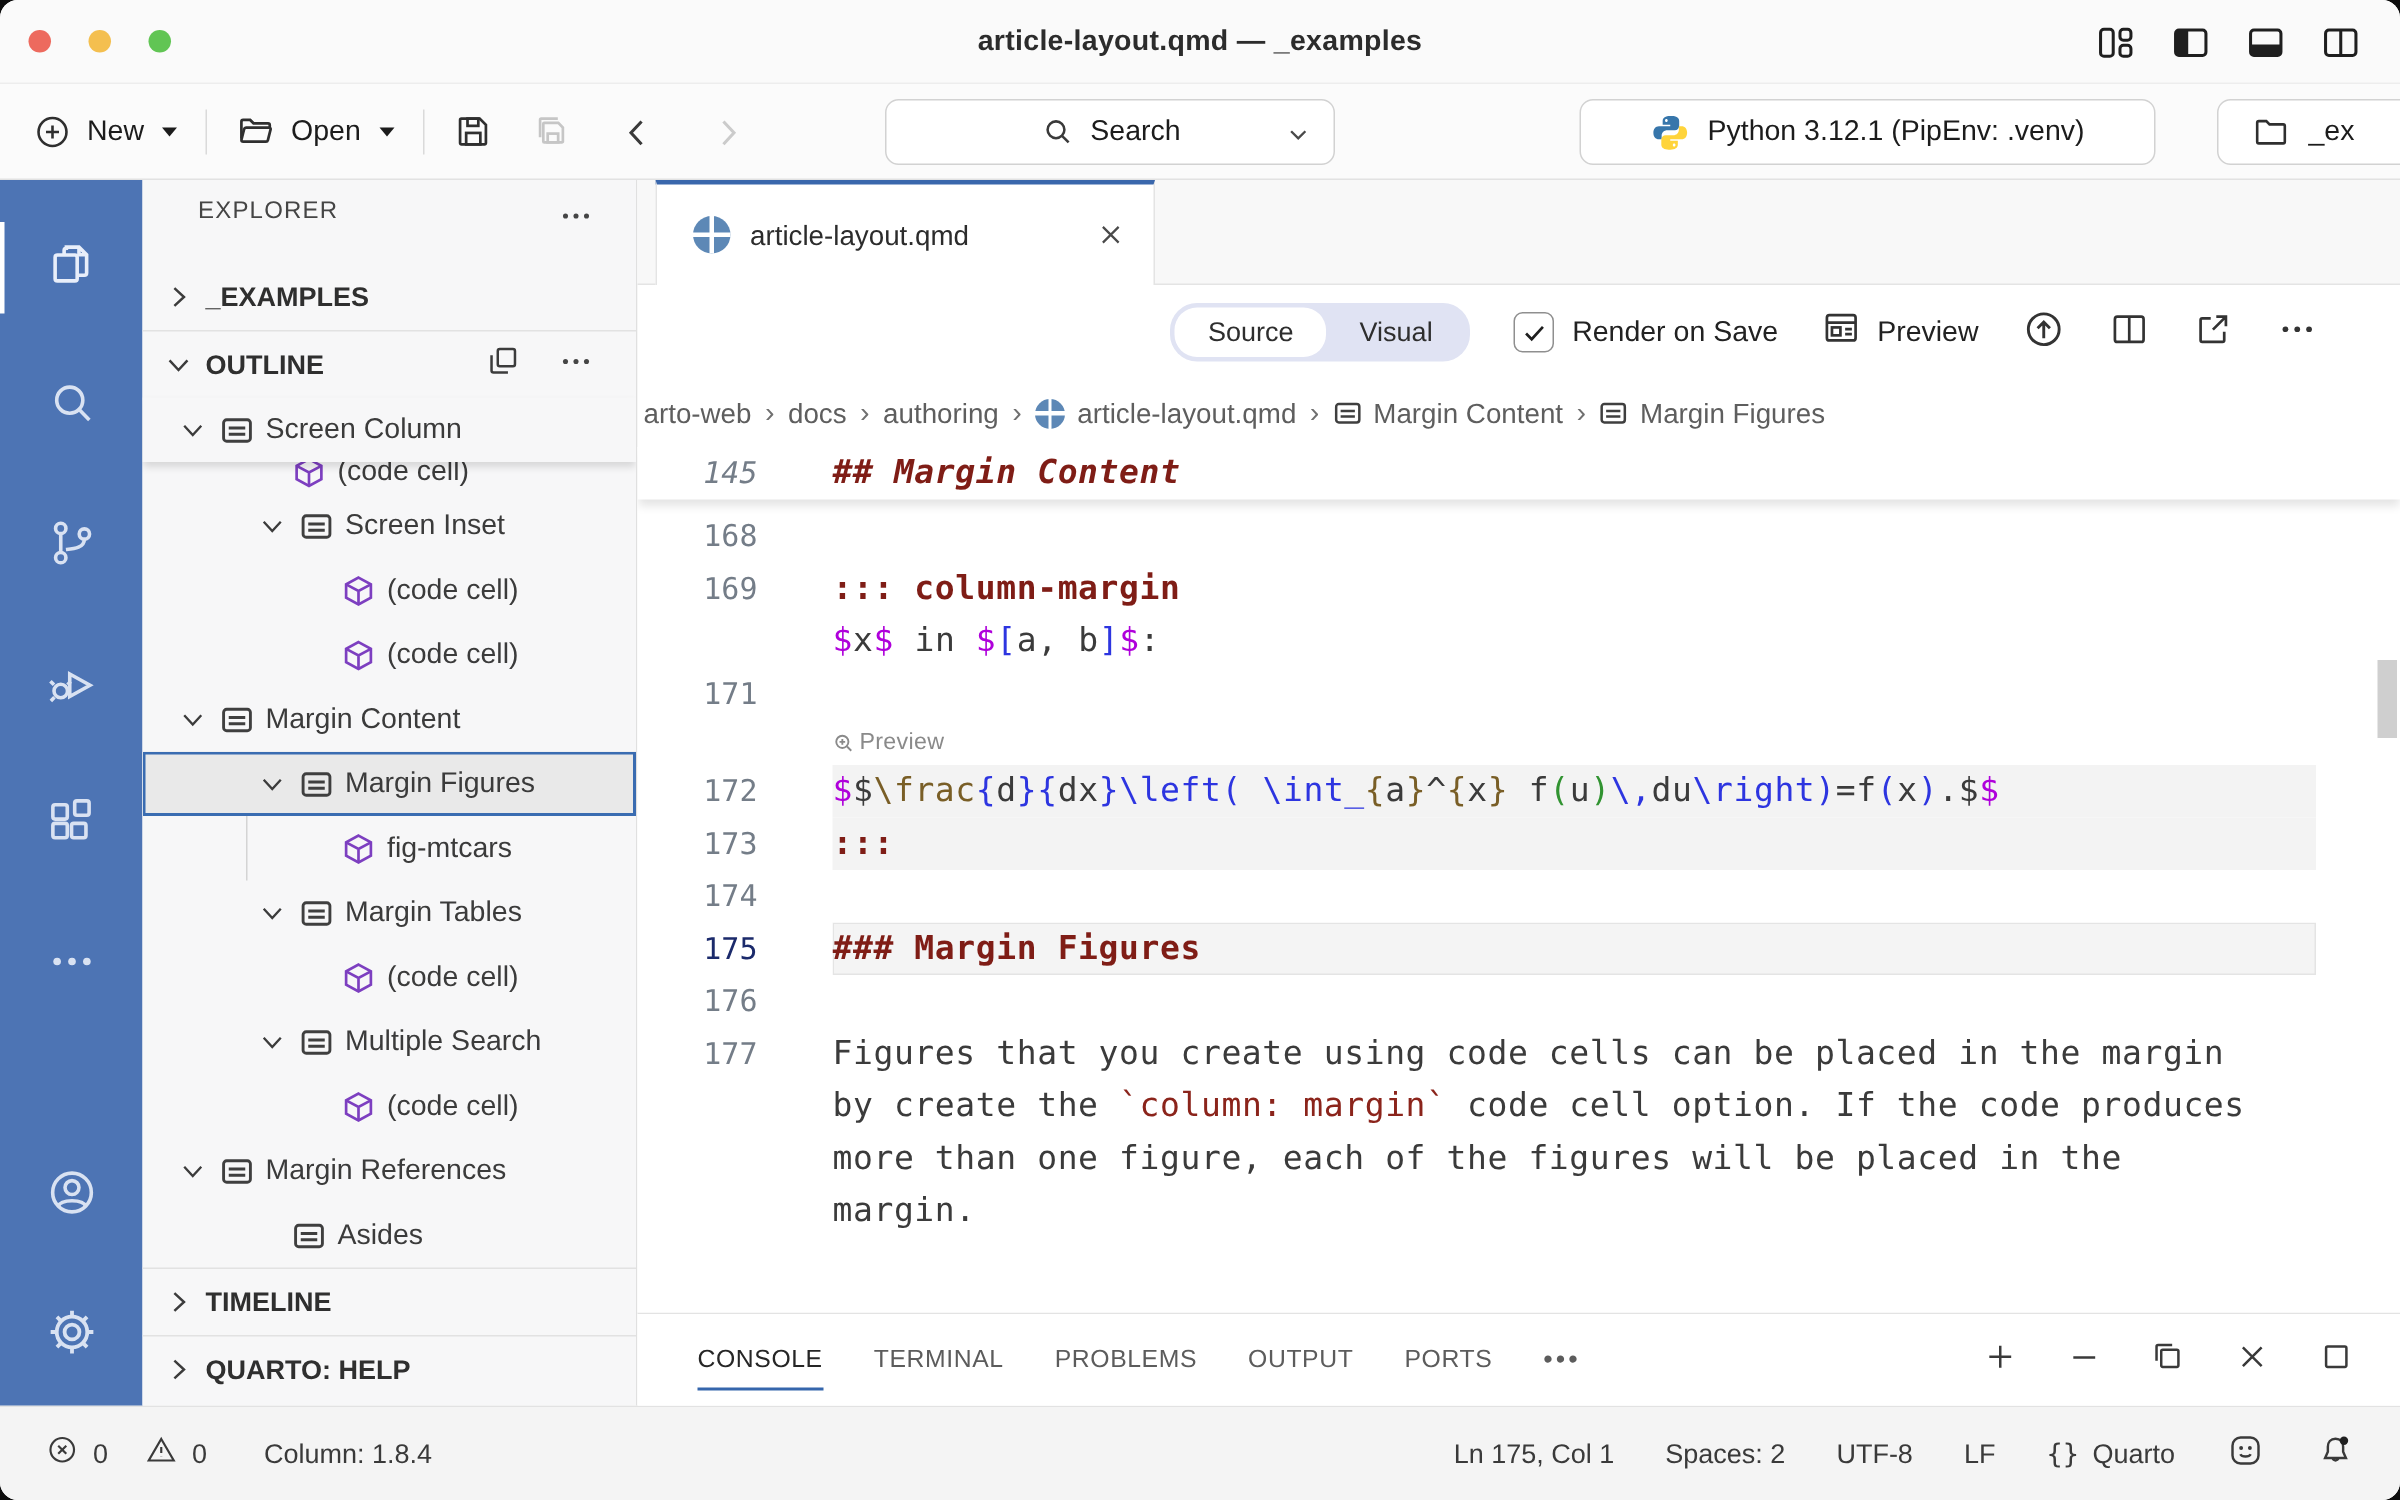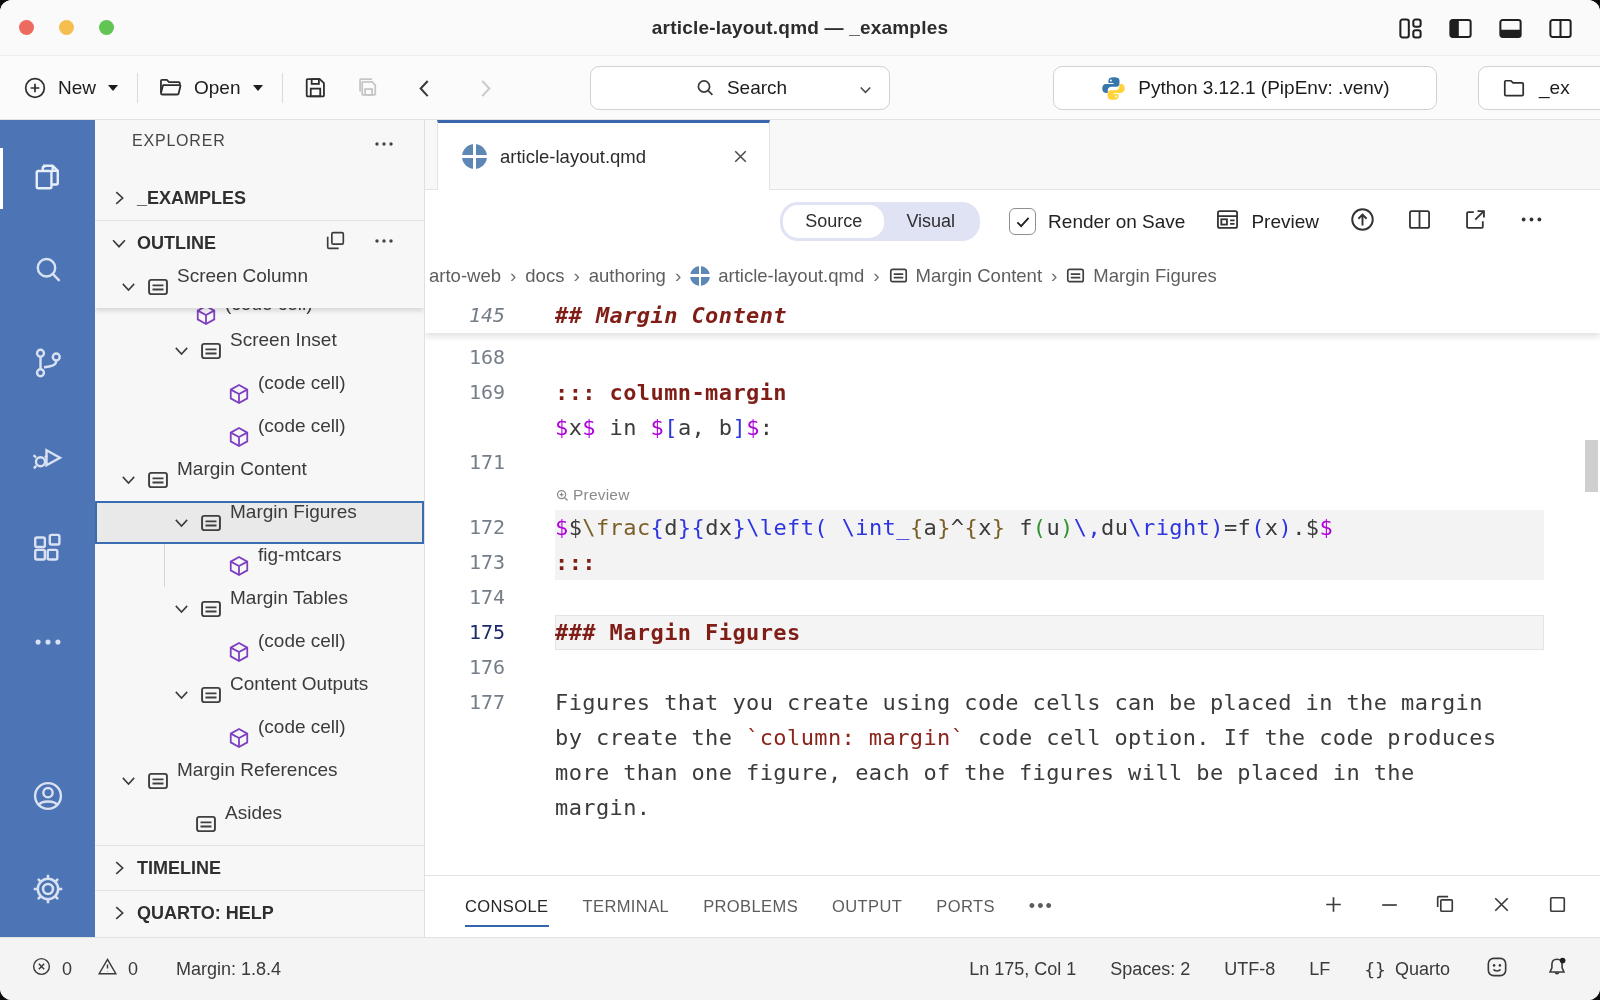--- a/index.html
+++ b/index.html
@@ -42,21 +42,21 @@
   
   .sidebar{width:330px;background:#f7f7f8;border-right:1px solid #e0e0e0;flex:none;overflow:hidden;
     font-size:19px;color:#383838;padding-top:12px;}
   .shead{height:44px;display:flex;padding:0 28px 0 37px;font-size:16px;letter-spacing:.8px;color:#454545;}
   .shead .dots{margin-left:auto}
   .srow{height:44px;display:flex;align-items:center;gap:7px;padding-left:13px;font-weight:700;font-size:18px;color:#2f2f2f;}
   .sdiv{height:1px;background:#e2e2e2;}
   .outhead{height:44px;display:flex;align-items:center;gap:7px;padding:0 28px 0 13px;font-weight:700;font-size:18px;color:#2f2f2f;}
   .outhead .hicons{margin-left:auto;display:flex;gap:24px;align-items:center;}
   .orow{height:43px;position:relative;}
-  .orow-inner{height:43px;display:flex;gap:8px;}
+  .orow-inner{height:43px;display:flex;align-items:center;gap:8px;}
   .orow.ind1 .orow-inner{padding-left:23px}
   .orow.ind2 .orow-inner{padding-left:76px}
   .orow.ind3 .orow-inner{padding-left:100px}
   .orow.ind4 .orow-inner{padding-left:133px}
   .orow.selected{background:#e9e9e9;box-shadow:inset 0 0 0 2px #3a6cb1;}
   .orow.sticky{background:#f7f7f8;box-shadow:0 3px 5px rgba(0,0,0,.13);position:relative;z-index:2;}
   .orow.clipped{height:21px;overflow:hidden;}
   .orow.clipped .orow-inner{margin-top:-15px;}
   .orow.guide::before{content:"";position:absolute;left:69px;top:0;bottom:0;width:1px;background:#d4d4d4;}
   .olabel{color:#3b3b3b;white-space:nowrap;}
@@ -485,21 +485,21 @@
                 <svg width="21" height="21" viewBox="0 0 24 24" fill="none" stroke="#3c3c3c" stroke-width="1.8">
                   <path d="M5.5 9l6.5 7 6.5-7"></path>
                 </svg>
               </span>
               <span class="tico">
                 <svg width="22" height="22" viewBox="0 0 16 16" fill="none" stroke="#3f3f3f" stroke-width="1.4">
                   <rect x="1.5" y="2.8" width="13" height="10.4" rx="1.5"></rect>
                   <path d="M4 6.8h8M4 9.8h8"></path>
                 </svg>
               </span>
-              <span class="olabel">Content Outputs</span>
+              <span class="olabel">Multiple Search</span>
             </div>
           </div>
           <div class="orow ind4">
             <div class="orow-inner">
               <span class="tico">
                 <svg width="22" height="22" viewBox="0 0 16 16" fill="none" stroke="#7d3fc0" stroke-width="1.3">
                   <path d="M8 1.5L14 4.8v6.4L8 14.5 2 11.2V4.8z"></path>
                   <path d="M2 4.8L8 8l6-3.2M8 8v6.5"></path>
                 </svg>
               </span>
@@ -750,21 +750,21 @@
             <path d="M9.2 9.2l5.6 5.6M14.8 9.2l-5.6 5.6"></path>
           </svg></span>
       <span>0</span>
       <span style="width:6px"></span>
       <span><svg width="23" height="23" viewBox="0 0 24 24" fill="none" stroke="#3a3a3a" stroke-width="1.5">
             <path d="M12 4.5L20.7 19.5H3.3z"></path>
             <path d="M12 10v4.2M12 16.7v.2"></path>
           </svg></span>
       <span>0</span>
     </span>
-    <span class="sitem" style="margin-left:38px">Margin: 1.8.4</span>
+    <span class="sitem" style="margin-left:38px">Column: 1.8.4</span>
     <span class="sright">
       <span class="sitem">Ln 175, Col 1</span>
       <span class="sitem">Spaces: 2</span>
       <span class="sitem">UTF-8</span>
       <span class="sitem">LF</span>
       <span class="sitem">
         <span class="braces">{}</span>
         <span>Quarto</span>
       </span>
       <span><svg width="26" height="26" viewBox="0 0 24 24" fill="none" stroke="#3a3a3a" stroke-width="1.5">

